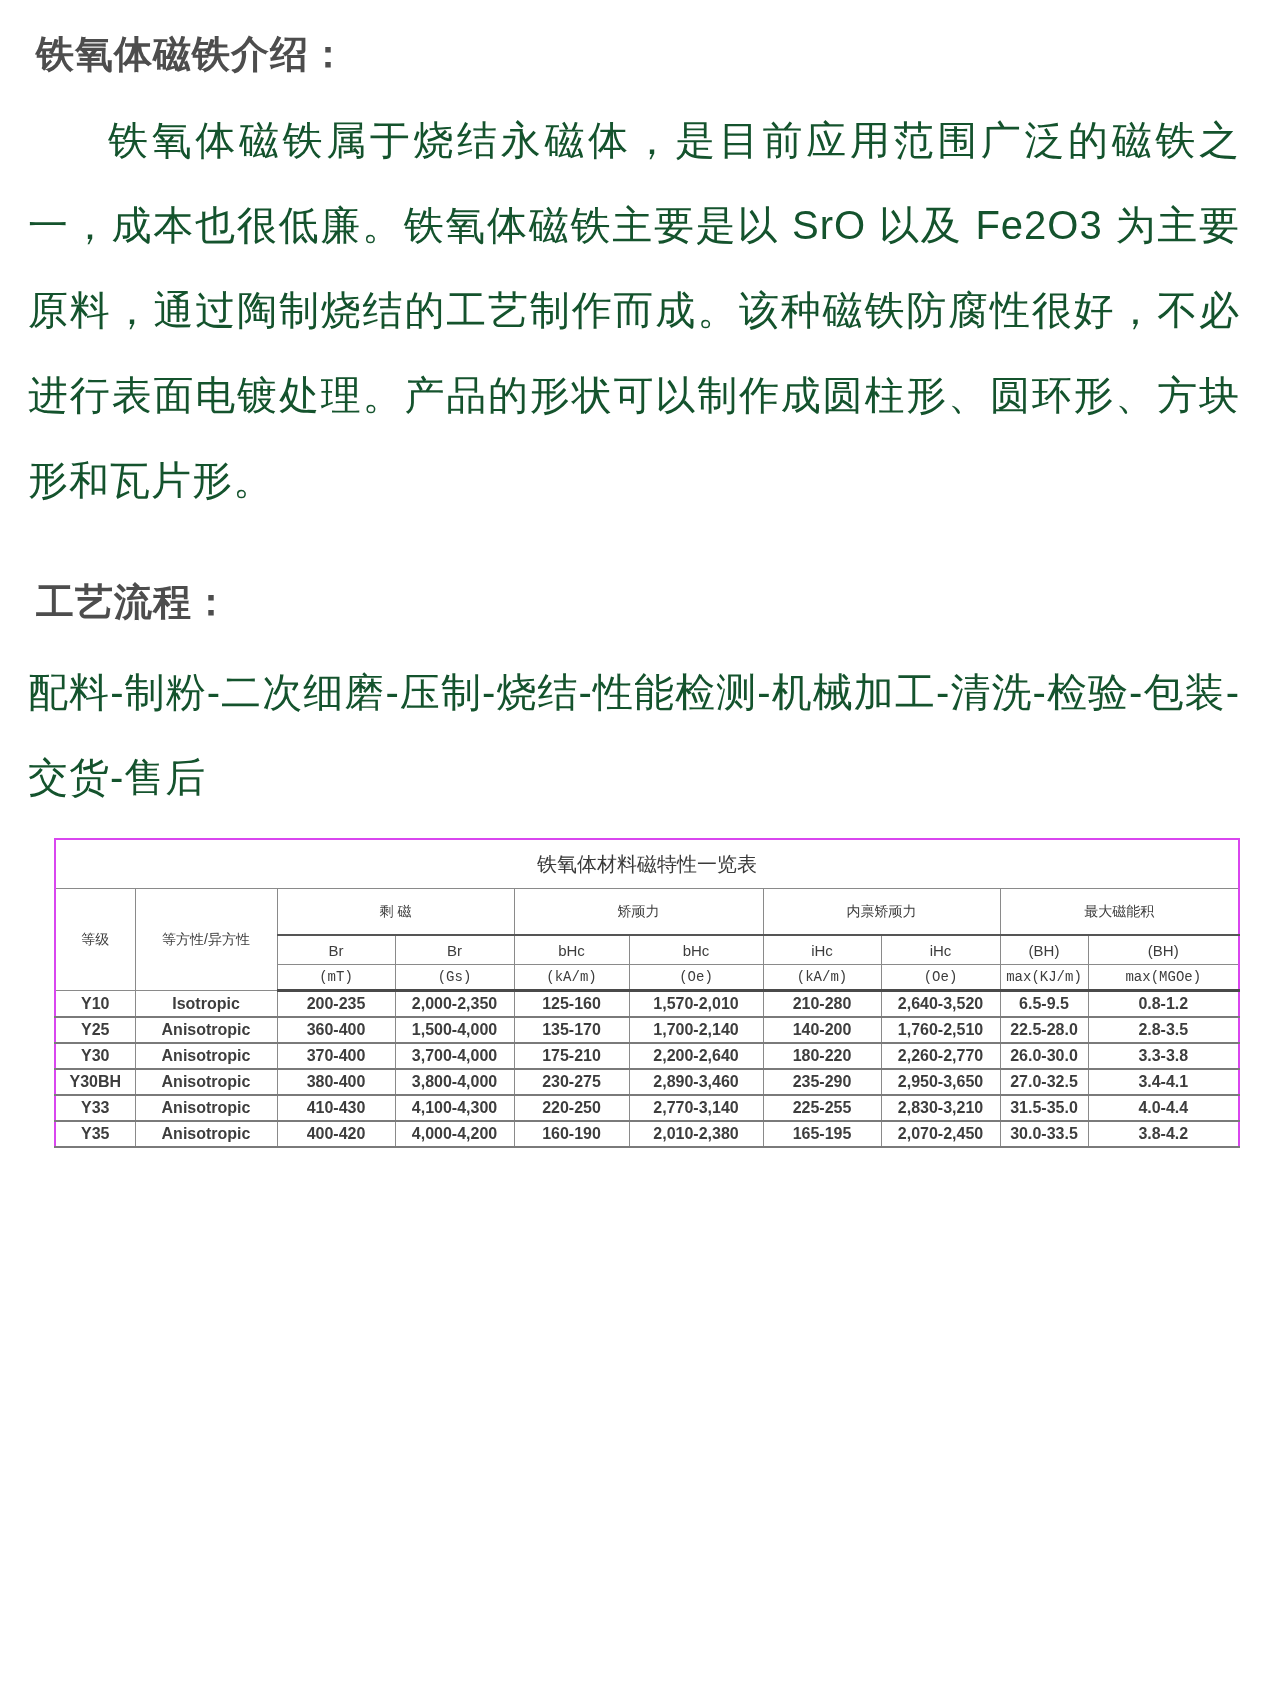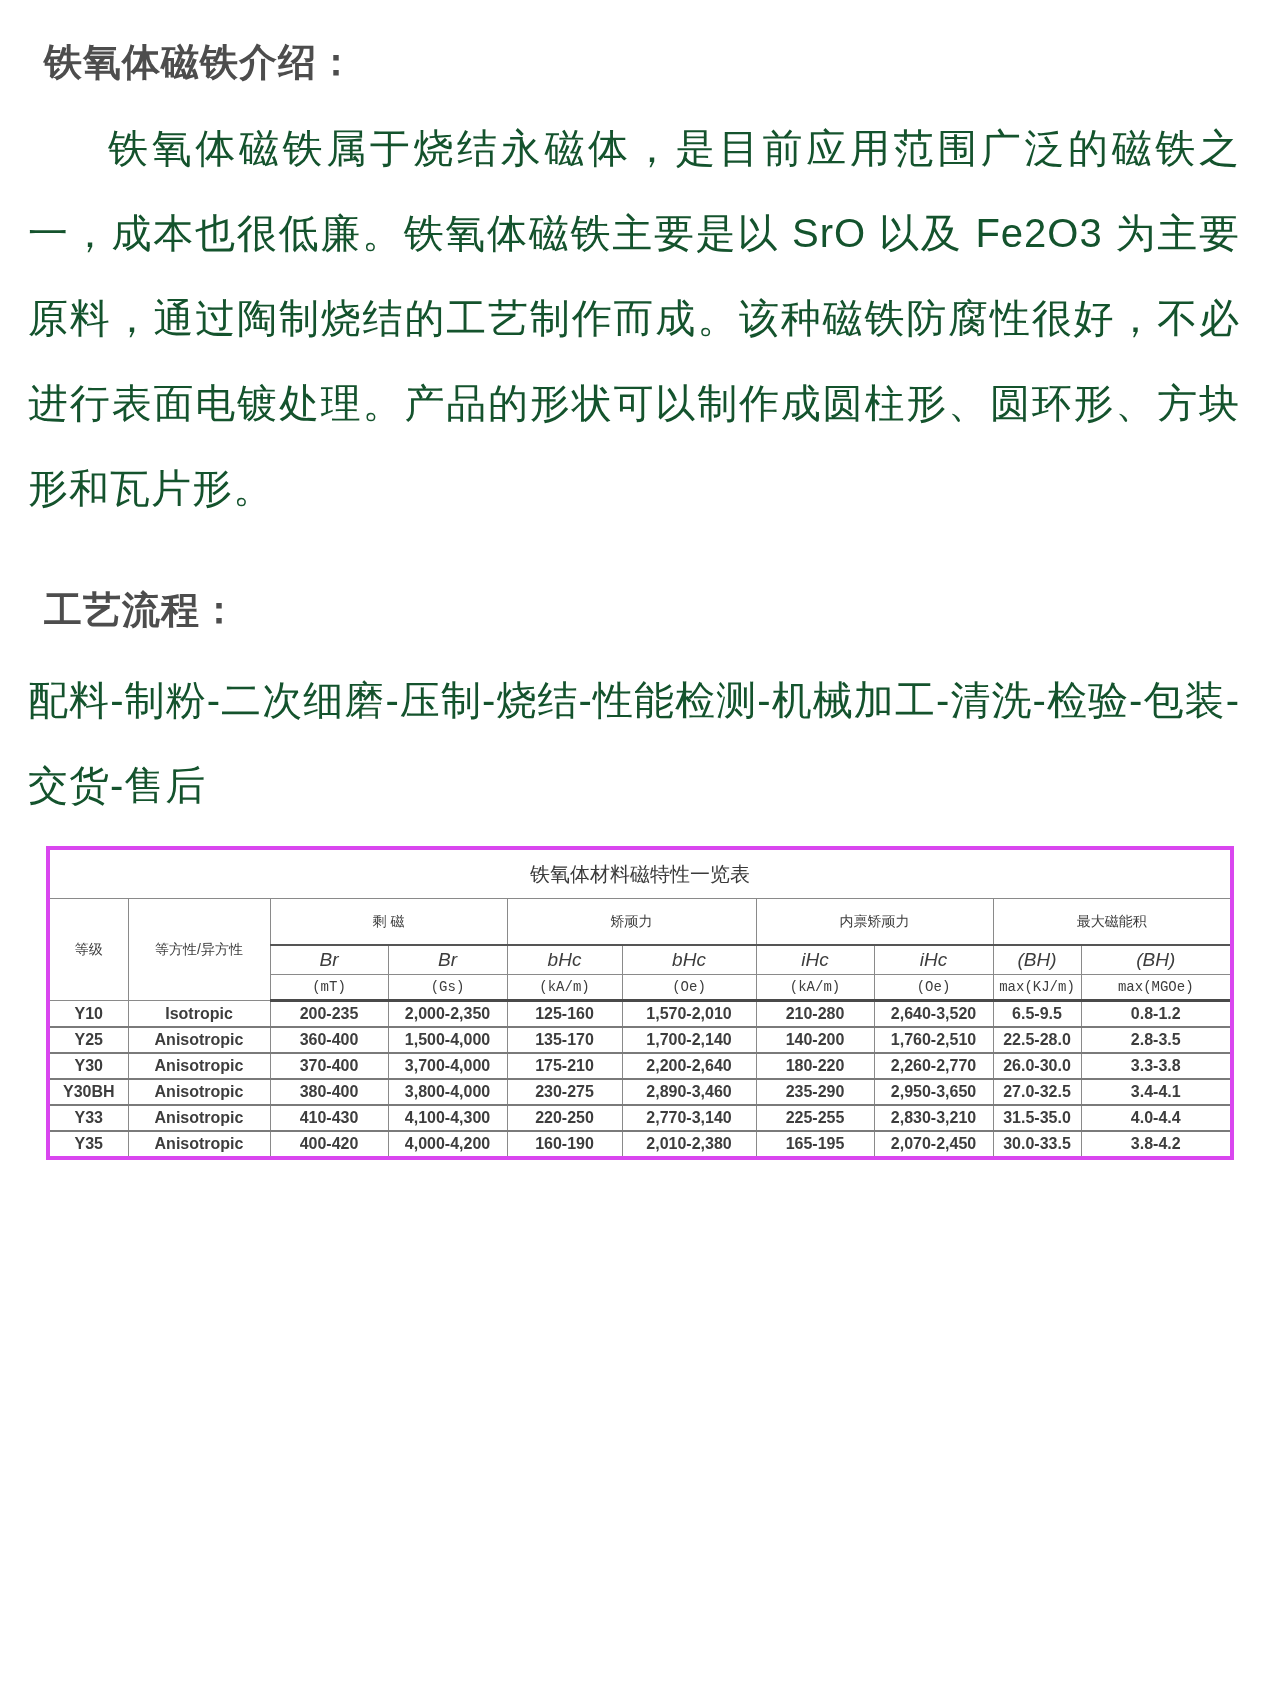--- a/index.html
+++ b/index.html
@@ -7,21 +7,21 @@
     position: relative;
     width: 1287px;
     height: 1690px;
     box-sizing: border-box;
     background: #ffffff;
     padding: 22px 47px 0 28px;
     font-family: "Liberation Sans", "DejaVu Sans", sans-serif;
     overflow: hidden;
   }
   h1.doc-heading, h2.doc-heading {
-    margin: 16px;
+    margin: 8px;
     font-size: 38px;
     line-height: 48px;
     font-weight: bold;
     color: #4d4d4d;
     letter-spacing: 1px;
   }
   h2.doc-heading { margin-top: 55px; }
   p.body-para {
     margin: 0;
     font-size: 40px;
@@ -31,22 +31,22 @@
     letter-spacing: 1px;
   }
   p.first-para { margin-top: 20px; }
   p.indent { text-indent: 2em; }
   p.flow-para { margin-top: 24px; }
 
   table.props {
     border-collapse: collapse;
     table-layout: fixed;
     width: 1184px;
-    margin: 18px 0 0 18px;
-    border: 4px solid #d946ef;
+    margin: 18px 0 0 26px;
+    border: 2px solid #d946ef;
     font-family: "Liberation Sans", "DejaVu Sans", sans-serif;
     color: #3d3d3d;
     background: #ffffff;
   }
   table.props th, table.props td {
     border: 1px solid #8a8a8a;
     text-align: center;
     vertical-align: middle;
     font-weight: normal;
     padding: 0 2px;
@@ -55,21 +55,21 @@
   }
   tr.title-row th {
     height: 48px;
     font-size: 20px;
     color: #3a3a3a;
     border-bottom: 1px solid #8a8a8a;
   }
   tr.group-row th { height: 45px; font-size: 14px; }
   tr.group-row th.group-cell { border-bottom: 2px solid #555555; }
   th.merged-head { font-size: 16px; }
-  tr.sub-row th { height: 28px; font-size: 19px; font-style: italic; }
+  tr.sub-row th { height: 28px; font-size: 15px; }
   tr.units-row th { height: 24px; font-size: 14px; border-bottom: 3px solid #4a4a4a; font-family: Liberation Mono, monospace; }
   table.props tbody td {
     height: 24px;
     font-size: 16px;
     border-bottom: 2px solid #7a7a7a;
     font-weight: bold;
   }
 </style>
 </head>
 <body>

